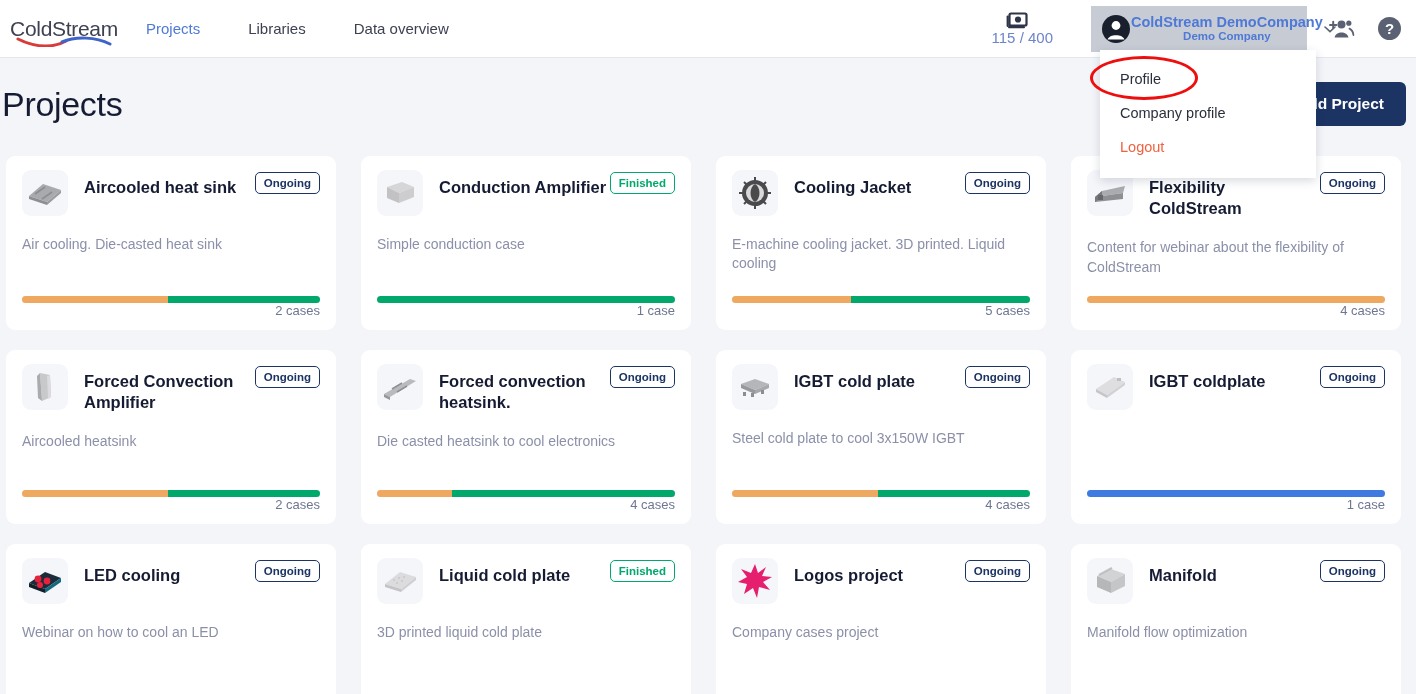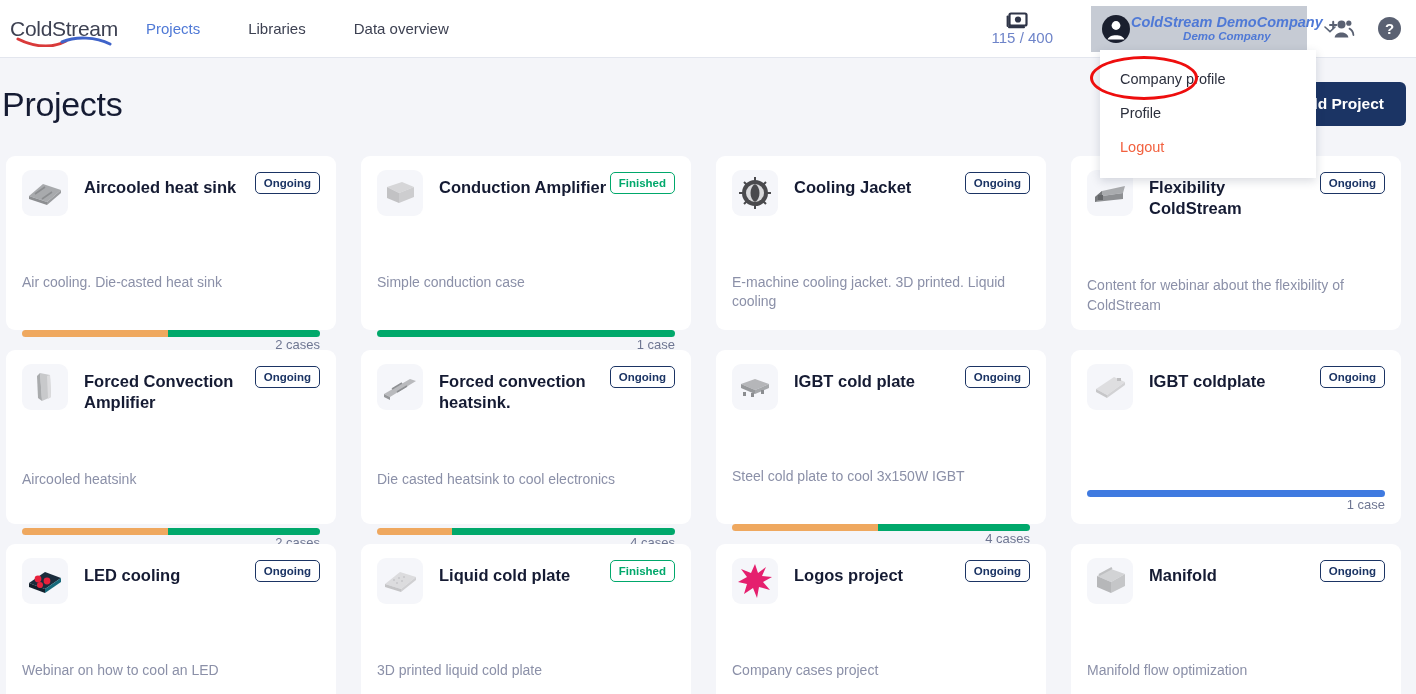--- a/index.html
+++ b/index.html
@@ -43,21 +43,20 @@
   }
   .credits { display: flex; align-items: center; margin-right: 38px; flex-direction: column; }
   .credits-text { font-size: 15px; color: #6e84c9; margin-left: 10px; white-space: nowrap; }
 
   .usermenu-btn {
     background: #c6cbd4;
     width: 216px; height: 46px;
     display: flex; align-items: center;
     padding: 4px 10px; cursor: pointer;
     position: relative;
-    font-style: italic;
   }
   .avatar-wrap { width: 30px; height: 30px; flex: 0 0 30px; }
   .usermenu-labels {
     flex: 1; display: flex; flex-direction: column;
     align-items: center; justify-content: center; line-height: 1.15;
   }
   .usermenu-name { font-size: 14.5px; font-weight: bold; color: #4f79d6; white-space: nowrap; }
   .usermenu-sub  { font-size: 11.5px; font-weight: bold; color: #4f79d6; white-space: nowrap; text-align: right; }
   .chev { width: 14px; flex: 0 0 14px; display: flex; align-items: center; justify-content: center; color: #5a6476; }
 
@@ -116,21 +115,20 @@
     z-index: 1;
   }
   .card {
     background: #ffffff;
     border-radius: 9px;
     height: 174px;
     padding: 14px 16px 12px 16px;
     display: flex; flex-direction: column;
     cursor: pointer;
     position: relative;
-    gap: 38px;
   }
   .card-top { display: flex; align-items: flex-start; }
   .thumb {
     width: 46px; height: 46px; flex: 0 0 46px;
     background: #f5f6fa; border-radius: 9px;
     display: flex; align-items: center; justify-content: center;
     overflow: hidden;
   }
   .card-title {
     font-size: 16.5px; font-weight: bold; color: #151b33;
@@ -230,22 +228,22 @@
 
   </div>
 </div>
 
 <div class="page-head">
   <div class="page-title">Projects</div>
   <div class="add-project-btn">Add Project</div>
 </div>
 
 <div class="dropdown">
+  <div class="dd-item">Profile</div>
   <div class="dd-item">Company profile</div>
-  <div class="dd-item">Profile</div>
   <div class="dd-item danger">Logout</div>
 </div>
 <div class="annotation"></div>
 
 <div class="grid" id="project-grid">
     <div class="card">
       <div class="card-top">
         <div class="thumb">
           <svg width="40" height="40" viewBox="0 0 40 40">
             <g>

